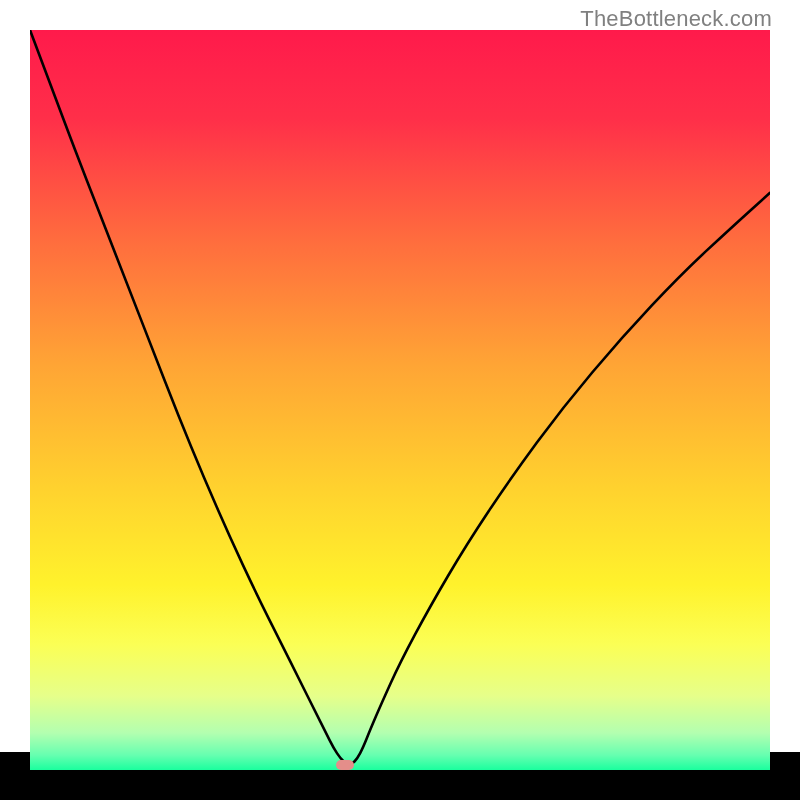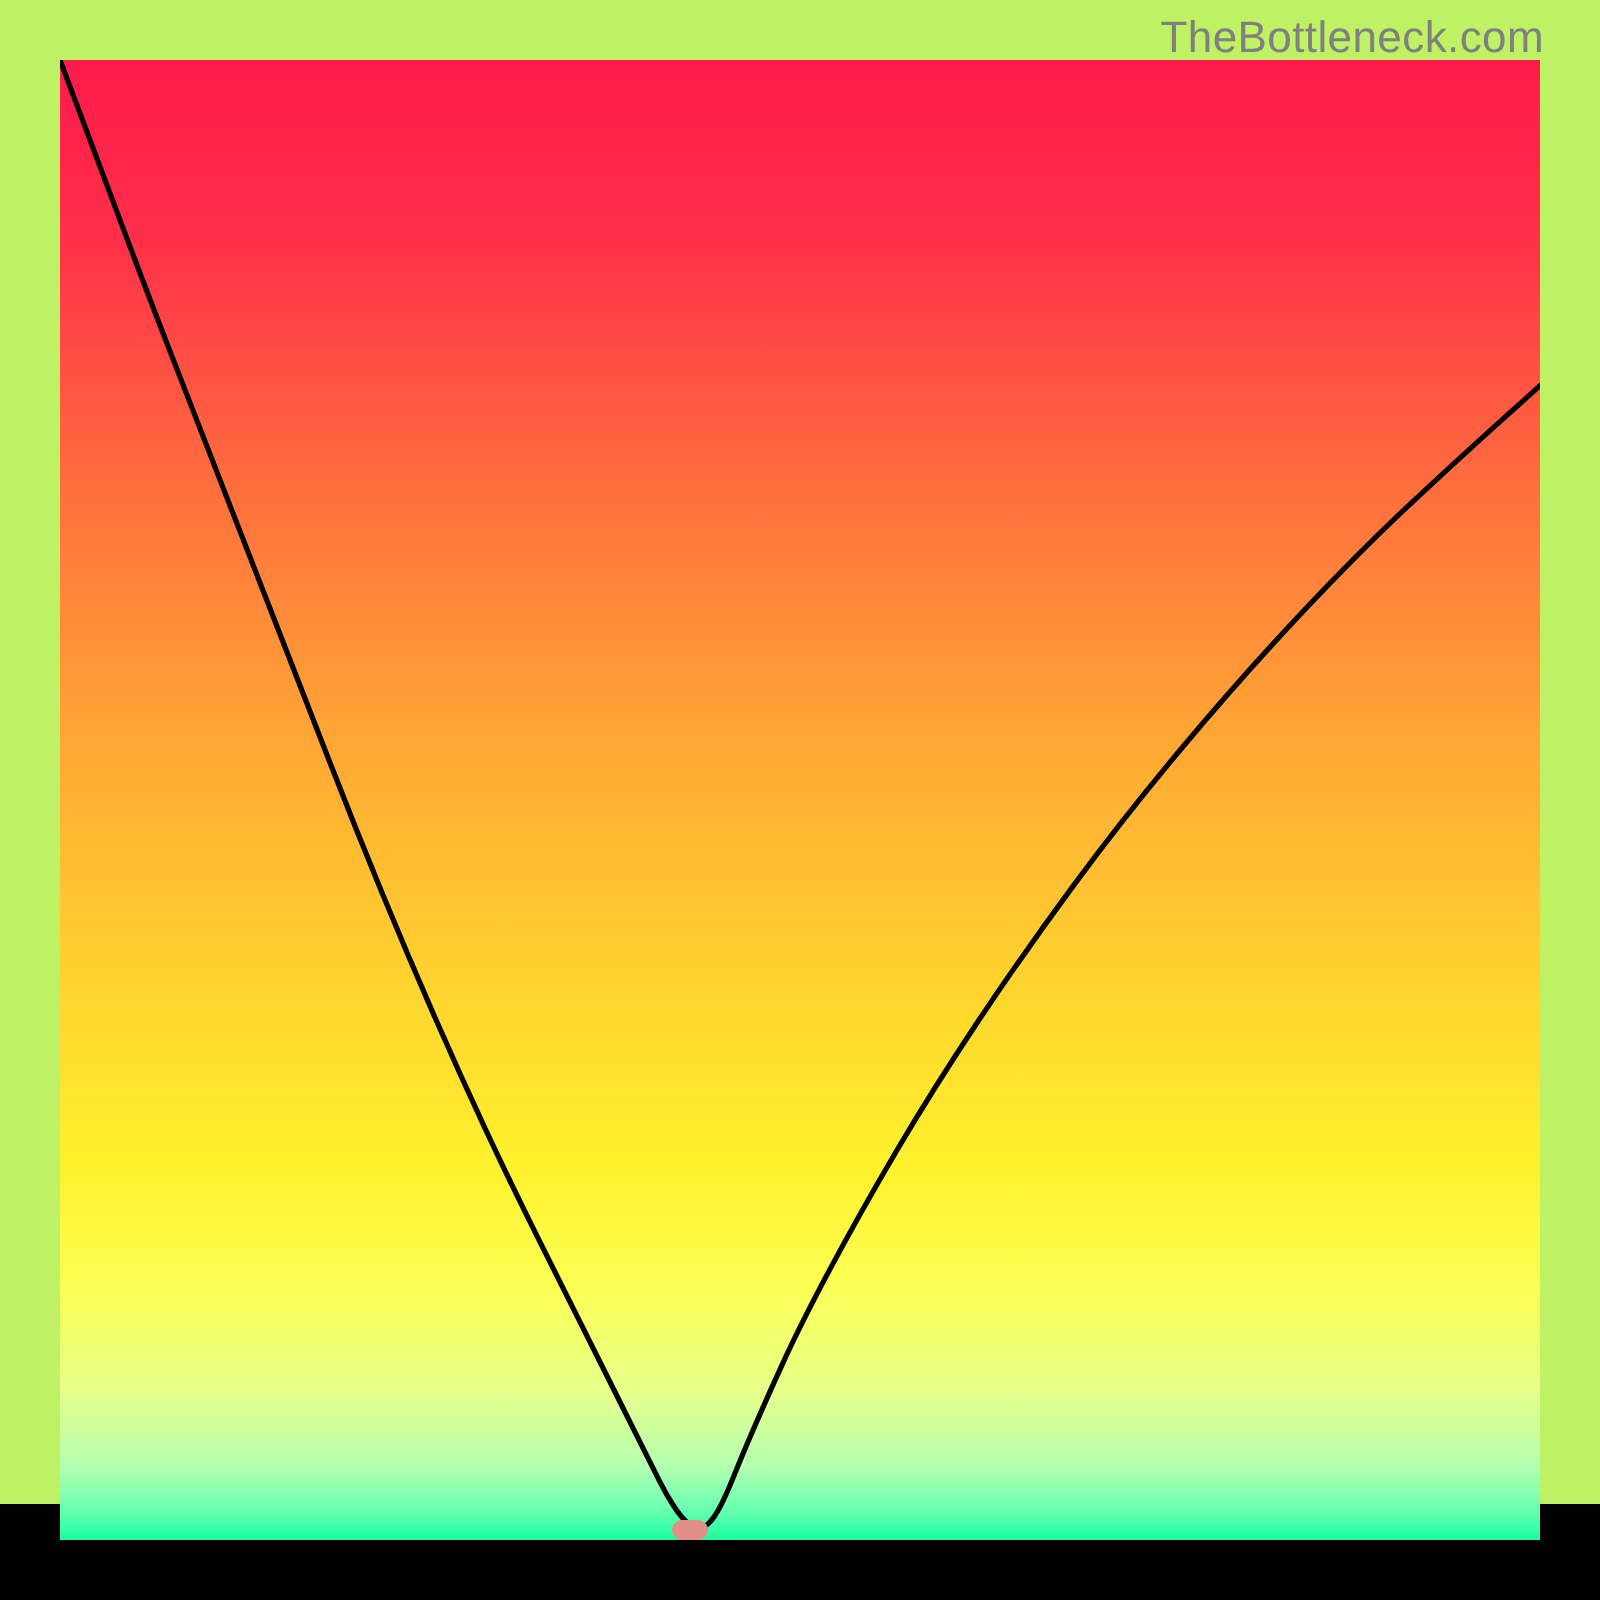--- a/index.html
+++ b/index.html
@@ -8,21 +8,21 @@
     width: 800px;
     height: 800px;
     background: #000;
     font-family: Arial, Helvetica, sans-serif;
     overflow: hidden;
   }
   .outer {
     position: relative;
     width: 800px;
     height: 752px;
-    background: #bef264;
+    background: #ffffff;
   }
   .plot {
     position: absolute;
     left: 30px;
     top: 30px;
     width: 740px;
     height: 740px;
     overflow: hidden;
   }
   .gradient-bg {

